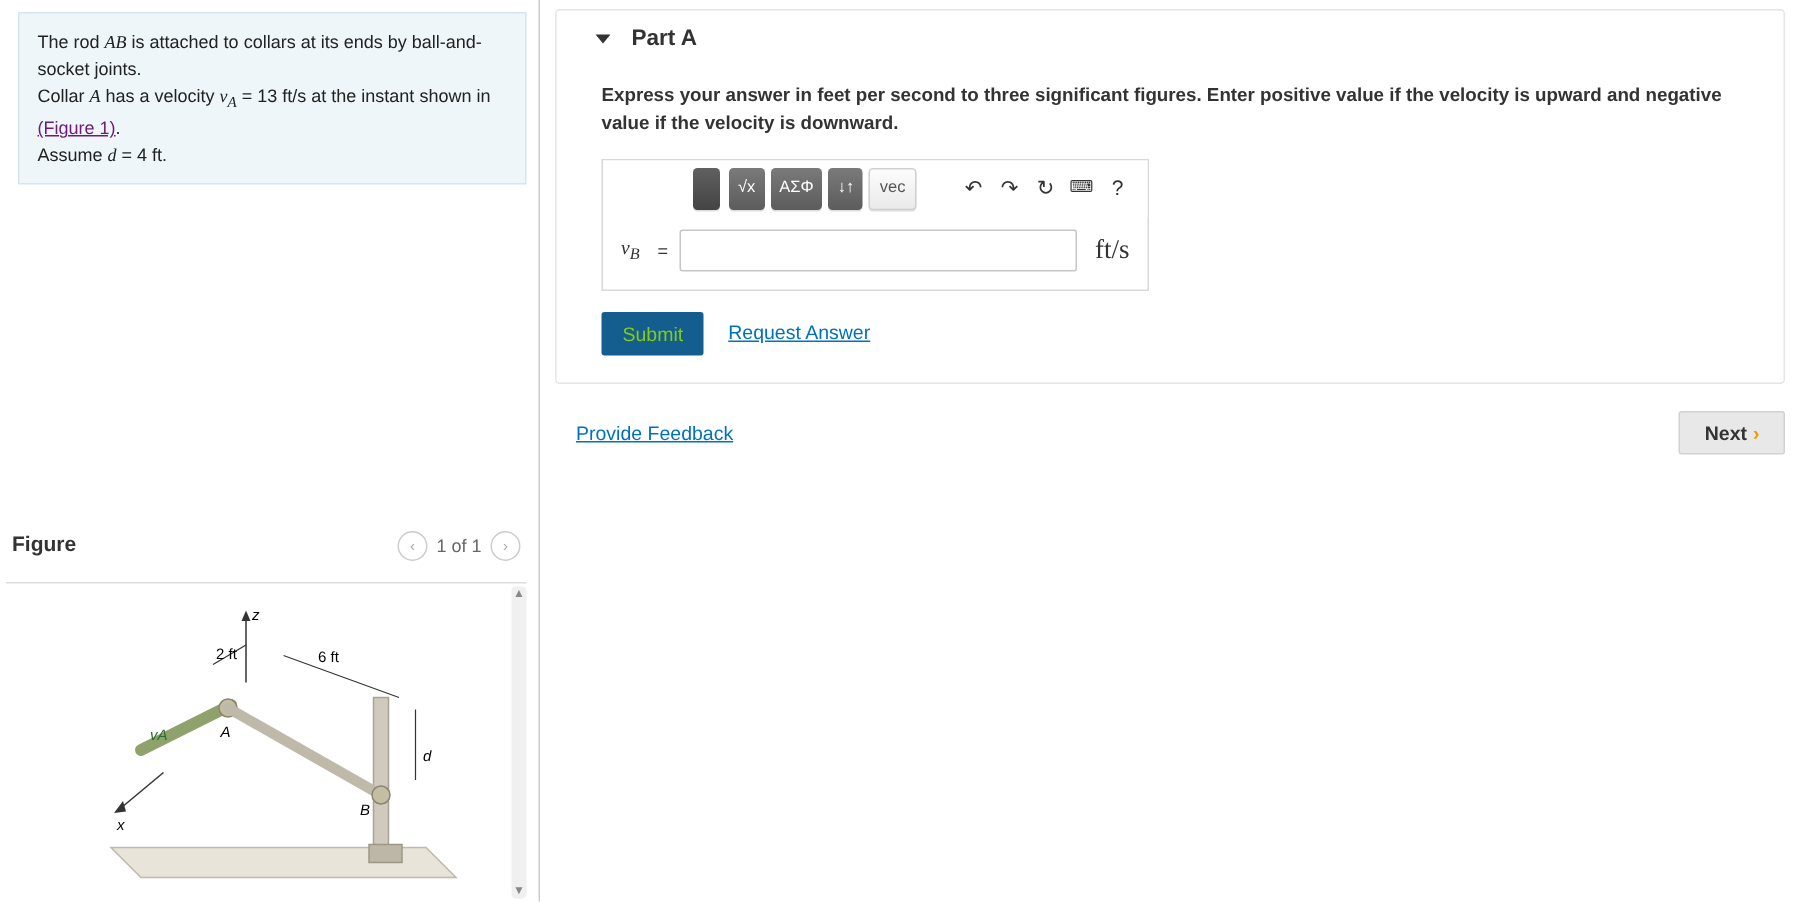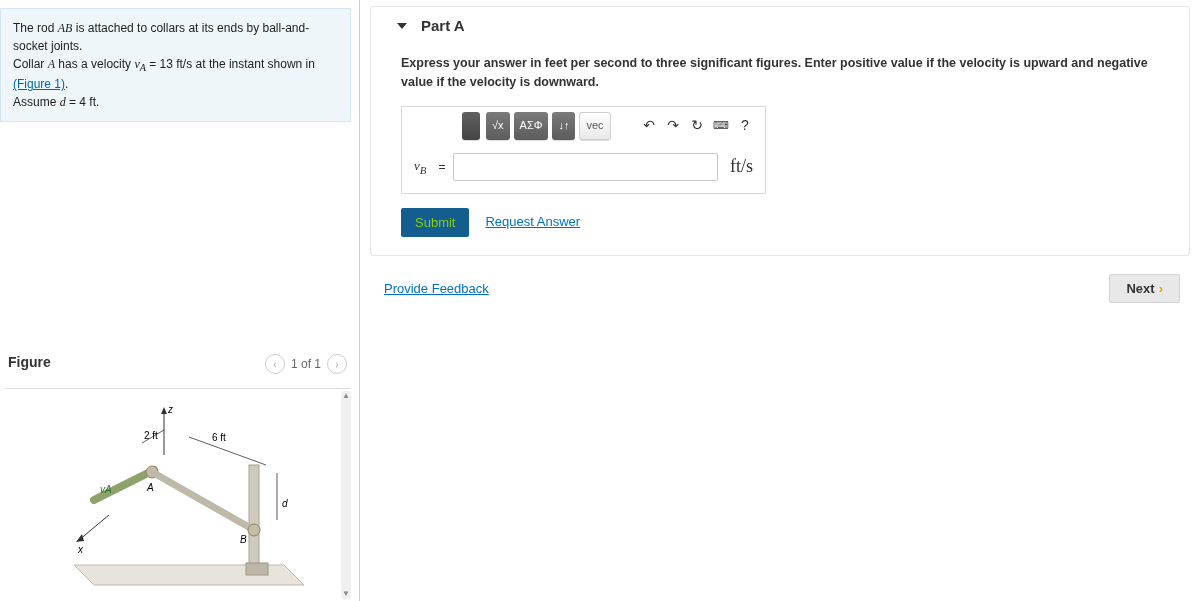--- a/index.html
+++ b/index.html
@@ -13,34 +13,34 @@
     position: relative;
   }
   .layout {
     display: flex;
     width: 100%;
     height: 100%;
   }
   .left-col {
     width: 360px;
     flex: 0 0 360px;
-    padding: 8px 8px 8px 0;
+    padding: 8px 8px 8px 12px;
     border-right: 1px solid #ccc;
     position: relative;
   }
   .problem-box {
     background: #eef6fa;
     border: 1px solid #d5e6ee;
     padding: 10px 12px;
     font-size: 12px;
     line-height: 1.5;
     color: #222;
   }
   .problem-box .mv { font-style: italic; font-family: "Times New Roman", serif; }
-  .problem-box a { color: #0369a1; text-decoration: underline; }
+  .problem-box a { color: #701a75; text-decoration: underline; }
 
   .figure-section {
     position: absolute;
     top: 346px;
     left: 4px;
     right: 8px;
     bottom: 0;
     display: flex;
     flex-direction: column;
   }
@@ -192,21 +192,21 @@
   }
   .next-btn {
     background: #e8e8e8;
     border: 1px solid #d2d2d2;
     padding: 6px 16px;
     font-size: 13px;
     font-weight: bold;
     color: #333;
     border-radius: 2px;
     cursor: pointer;
-    margin-right: 10px;
+    margin-right: 0;
   }
   .next-btn .chev { color: #e6a100; font-weight:bold; margin-left:4px;}
 </style>
 </head>
 <body>
 
 <div class="layout">
   <div class="left-col">
     <div class="problem-box">
       <span>The rod </span><span class="mv">AB</span><span> is attached to collars at its ends by ball-and-socket joints.</span>

